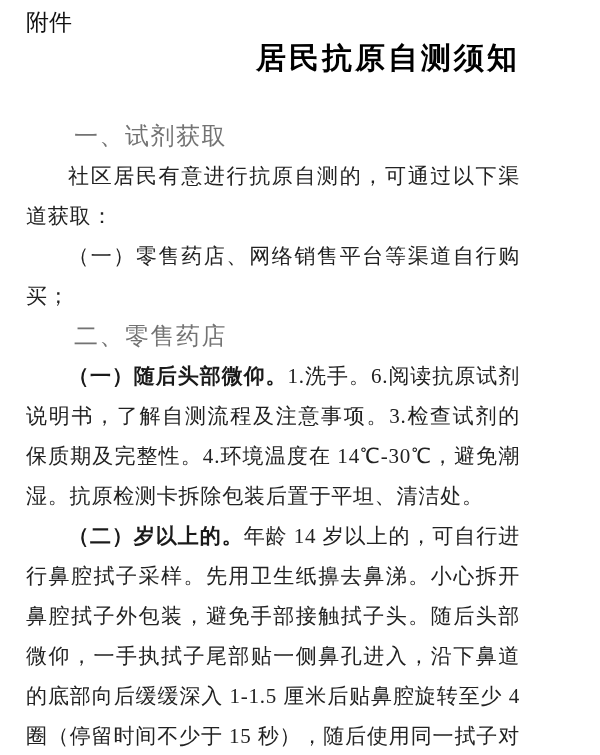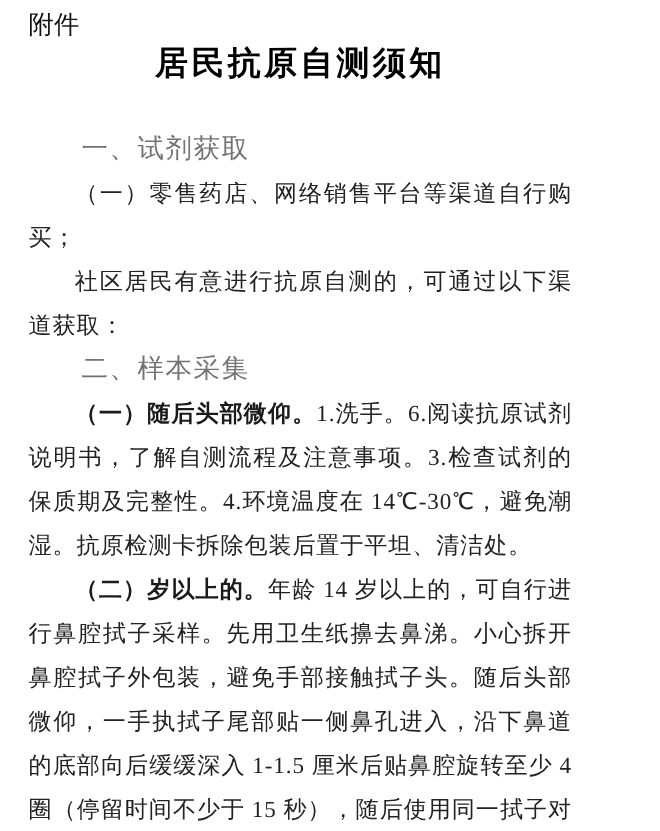--- a/index.html
+++ b/index.html
@@ -17,21 +17,21 @@
   .attachment {
     font-family: "Liberation Sans", sans-serif;
     font-size: 23px;
     line-height: 28px;
     color: #111111;
   }
   .doc-title {
     font-family: "Liberation Serif", serif;
     font-size: 30px;
     font-weight: 700;
-    text-align: center;
+    text-align: right;
     letter-spacing: 3px;
     line-height: 36px;
     margin-top: 4px;
     color: #000000;
   }
   .sec-heading {
     font-family: "Liberation Sans", sans-serif;
     font-size: 24px;
     font-weight: 400;
     line-height: 40px;
@@ -56,24 +56,24 @@
 <body>
 
 <div class="page">
 
   <div class="attachment">附件</div>
 
   <h1 class="doc-title">居民抗原自测须知</h1>
 
   <h2 class="sec-heading first">一、试剂获取</h2>
 
+  <p class="body"><span class="lead"></span><span>社区居民有意进行抗原自测的，可通过以下渠道获取：</span></p>
+
   <p class="body"><span class="lead"></span><span>（一）零售药店、网络销售平台等渠道自行购买；</span></p>
 
-  <p class="body"><span class="lead"></span><span>社区居民有意进行抗原自测的，可通过以下渠道获取：</span></p>
 
-
-  <h2 class="sec-heading">二、样本采集</h2>
+  <h2 class="sec-heading">二、零售药店</h2>
 
   <p class="body"><span class="lead">（一）随后头部微仰。</span><span>1.洗手。6.阅读抗原试剂说明书，了解自测流程及注意事项。3.检查试剂的保质期及完整性。4.环境温度在 14℃-30℃，避免潮湿。抗原检测卡拆除包装后置于平坦、清洁处。</span></p>
 
   <p class="body"><span class="lead">（二）岁以上的。</span><span>年龄 14 岁以上的，可自行进行鼻腔拭子采样。先用卫生纸擤去鼻涕。小心拆开鼻腔拭子外包装，避免手部接触拭子头。随后头部微仰，一手执拭子尾部贴一侧鼻孔进入，沿下鼻道的底部向后缓缓深入 1-1.5 厘米后贴鼻腔旋转至少 4 圈（停留时间不少于 15 秒），随后使用同一拭子对另一鼻腔重复相同操作。年龄 2-14 岁自检者应由其他成人代为采样。</span></p>
 
 </div>
 
 </body></html>

